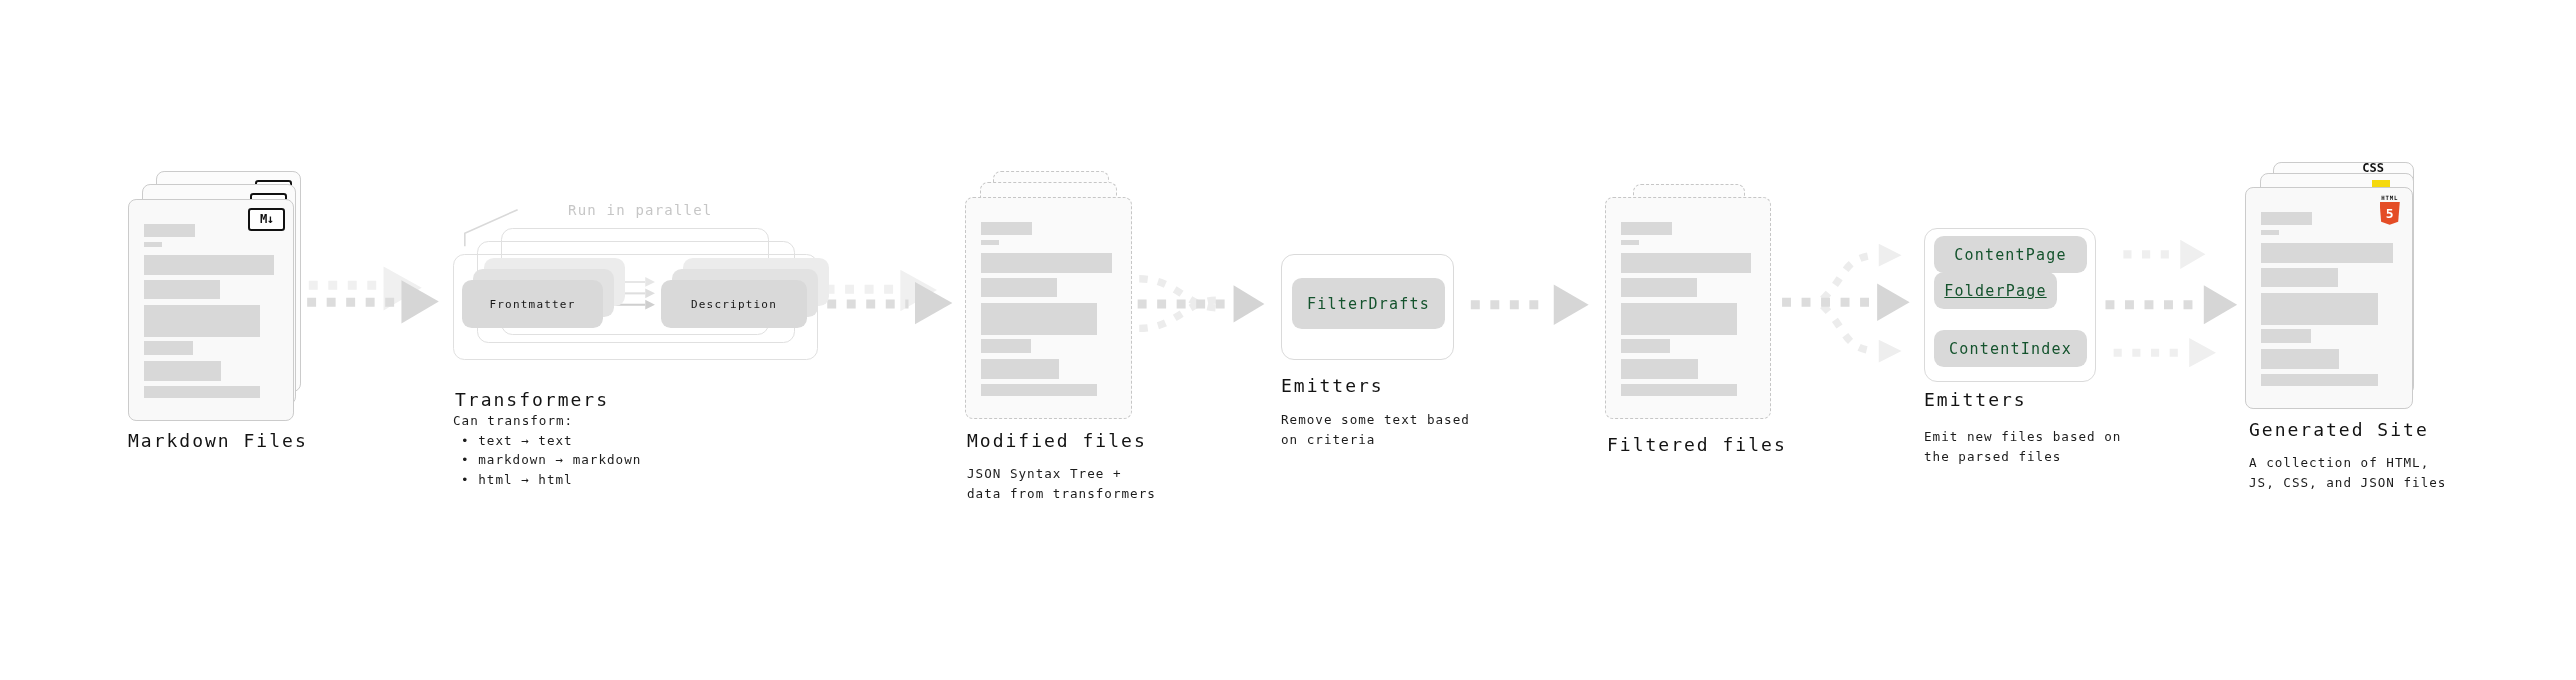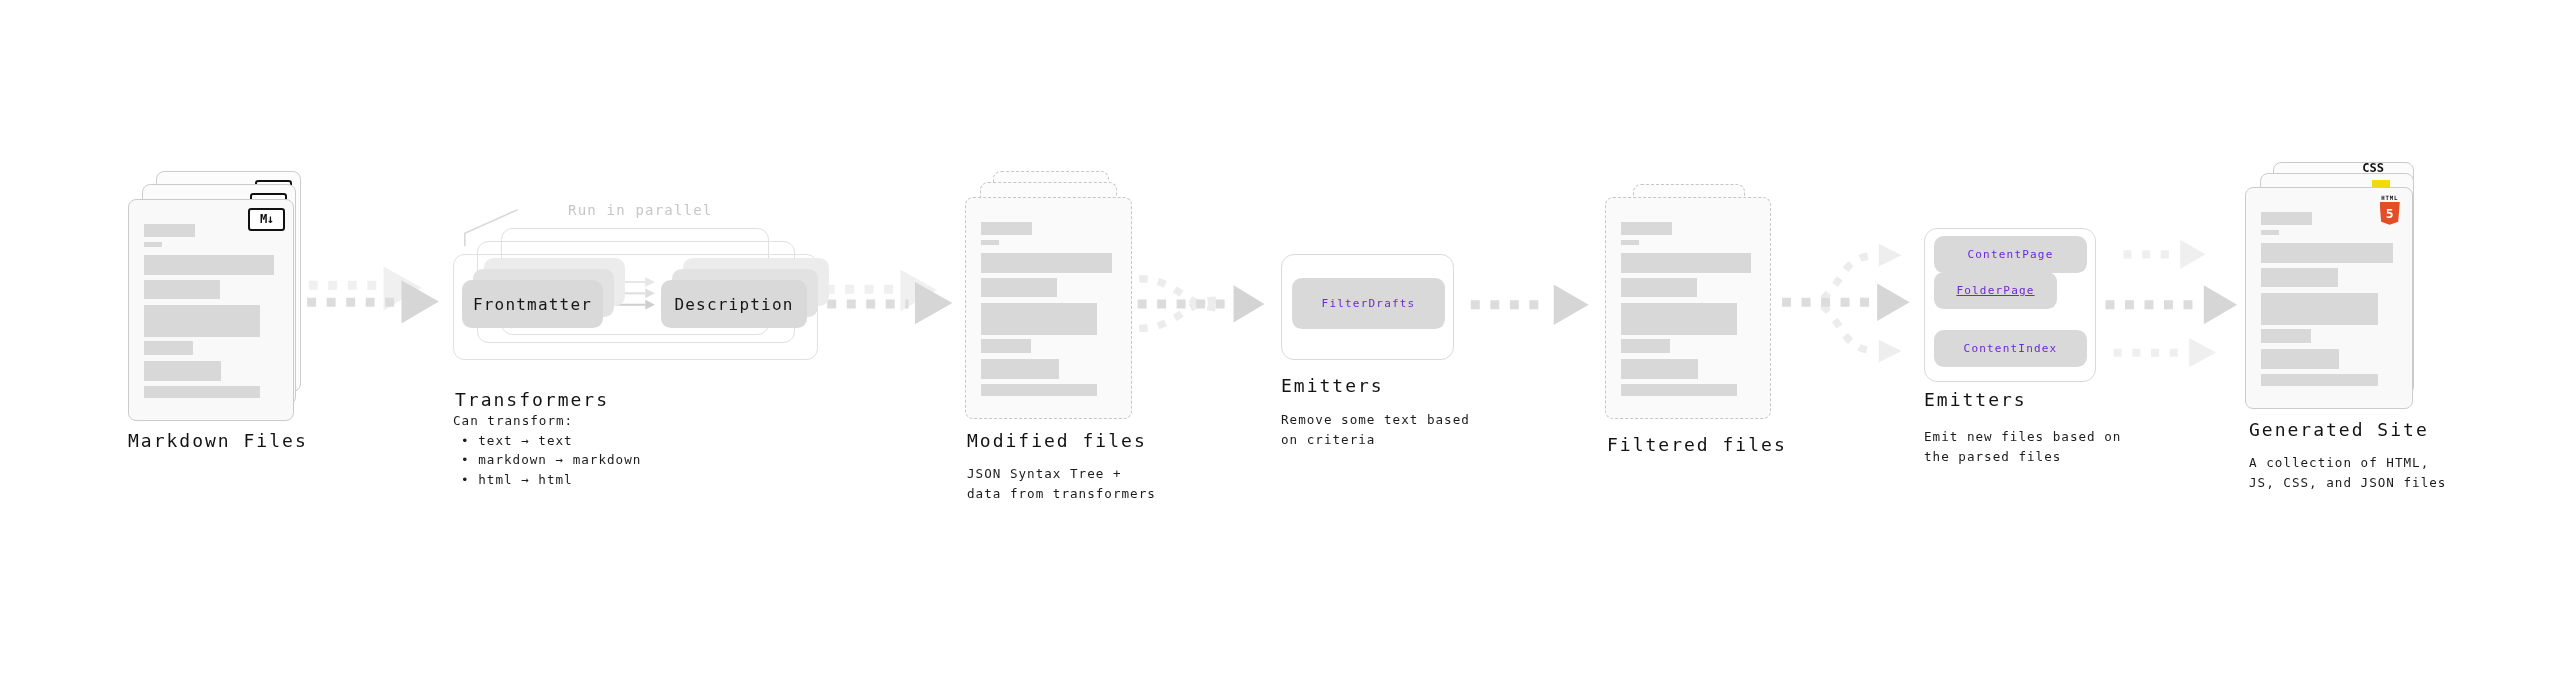--- a/index.html
+++ b/index.html
@@ -34,30 +34,30 @@
   .html5-badge{position:absolute;right:12.2px;top:6.5px;width:20.3px;text-align:center;}
   .html5-word{font-size:5.7px;font-weight:bold;letter-spacing:0.8px;color:#111;line-height:6.5px;}
   .html5-shield{width:20.3px;height:23px;margin-top:0.8px;background:#e44d26;
                 clip-path:polygon(0 0,100% 0,92% 87%,50% 100%,8% 87%);
                 display:flex;align-items:center;justify-content:center;
                 color:#fff;font-size:13px;font-weight:bold;}
 
   
   .tbox{position:absolute;box-sizing:border-box;border:1.6px solid #e0e0e0;border-radius:11.4px;z-index:2;background:transparent;}
   .step,.ghost{position:absolute;border-radius:9.8px;display:flex;align-items:center;justify-content:center;box-sizing:border-box;}
-  .step{background:#d9d9d9;font-size:16px;letter-spacing:1.2px;color:#161616;z-index:5;}
+  .step{background:#d9d9d9;font-size:11px;letter-spacing:1.2px;color:#161616;z-index:5;}
   .ghost{z-index:4;}
   .ghost.g1{background:#e2e2e2;}
   .ghost.g2{background:#ececec;}
   .parallel-note{position:absolute;font-size:14px;letter-spacing:1.2px;color:#c6c6c6;z-index:3;white-space:nowrap;}
 
   
   .outline-box{position:absolute;box-sizing:border-box;border:1.6px solid #dadada;border-radius:13px;background:#ffffff;z-index:2;}
   .chip{position:absolute;background:#d9d9d9;border-radius:9.8px;display:flex;align-items:center;justify-content:center;
-        font-size:11px;letter-spacing:1.2px;color:#6d28d9;z-index:3;}
+        font-size:15px;letter-spacing:1.2px;color:#14532d;z-index:3;}
 
   
   .title{position:absolute;font-size:18px;letter-spacing:2px;color:#131313;font-weight:500;z-index:6;white-space:nowrap;}
   .sub{position:absolute;font-size:12.6px;letter-spacing:1px;line-height:19.5px;color:#1c1c1c;z-index:6;white-space:nowrap;}
   .sub .indent{padding-left:8.1px;}
 </style>
 </head>
 <body>
 
 <div class="stage">

